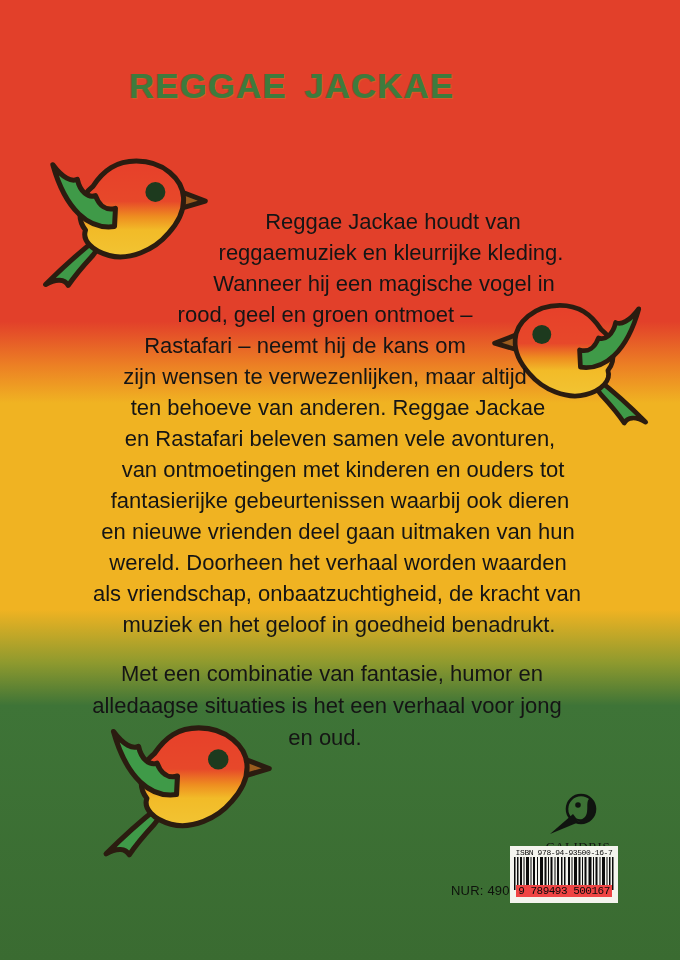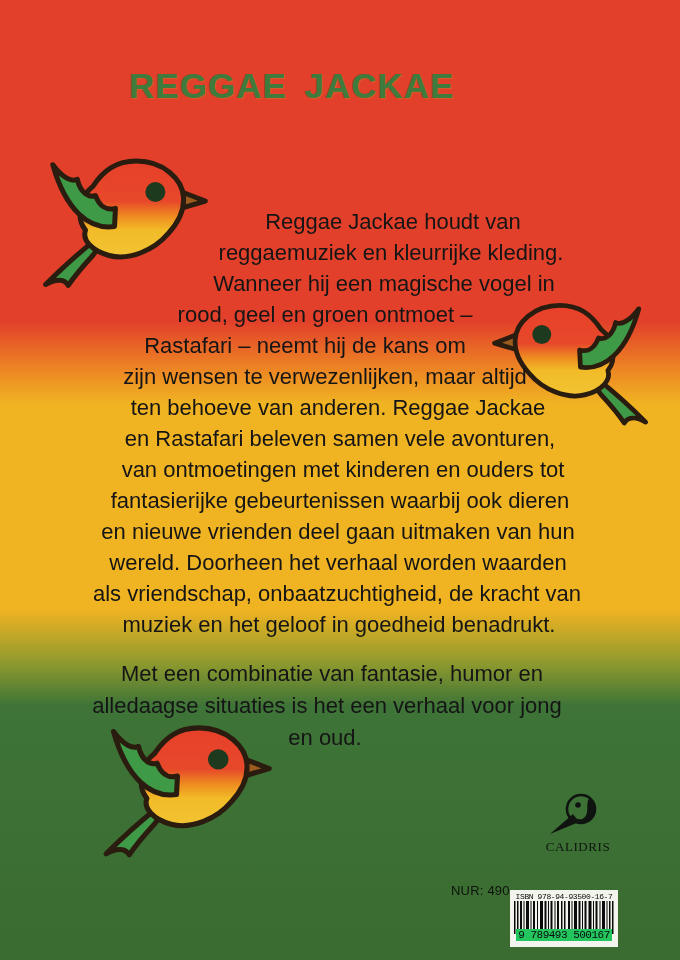--- a/index.html
+++ b/index.html
@@ -39,32 +39,32 @@
     position:absolute;left:536px;top:790px;width:84px;
     text-align:center;color:#101410;
   }
   .publisher .pname{
     font-family:"Liberation Serif", serif;
     font-size:13px;letter-spacing:0.6px;margin-top:-3px;
   }
   .barcode-box{
     position:absolute;left:510px;top:846px;width:108px;height:57px;
     background:#f4f4ee;box-sizing:border-box;padding:2px 3px 1px 3px;
-    display:flex;flex-direction:column;align-items:center;margin-top:44px;
+    display:flex;flex-direction:column;align-items:center;
   }
   .isbn-line{
     font-family:"Liberation Mono", monospace;
     font-size:8px;letter-spacing:-0.4px;white-space:nowrap;
     color:#0b0b0b;line-height:9px;
   }
   .bars{width:100px;height:33px;display:block;}
   .barcode-num{
     font-family:"Liberation Mono", monospace;
     font-size:11px;letter-spacing:-0.5px;white-space:nowrap;
-    color:#0b0b0b;line-height:12px;margin-top:-5px;background:#22c55e;
+    color:#0b0b0b;line-height:12px;margin-top:-5px;background:#ef4444;
     position:relative;z-index:2;padding:0 2px;
   }
   .nur{
     position:absolute;left:451px;top:883px;
     font-size:13px;color:#0e120c;letter-spacing:0.2px;
   }
   .ln{white-space:nowrap;}
 </style>
 </head>
 <body>

